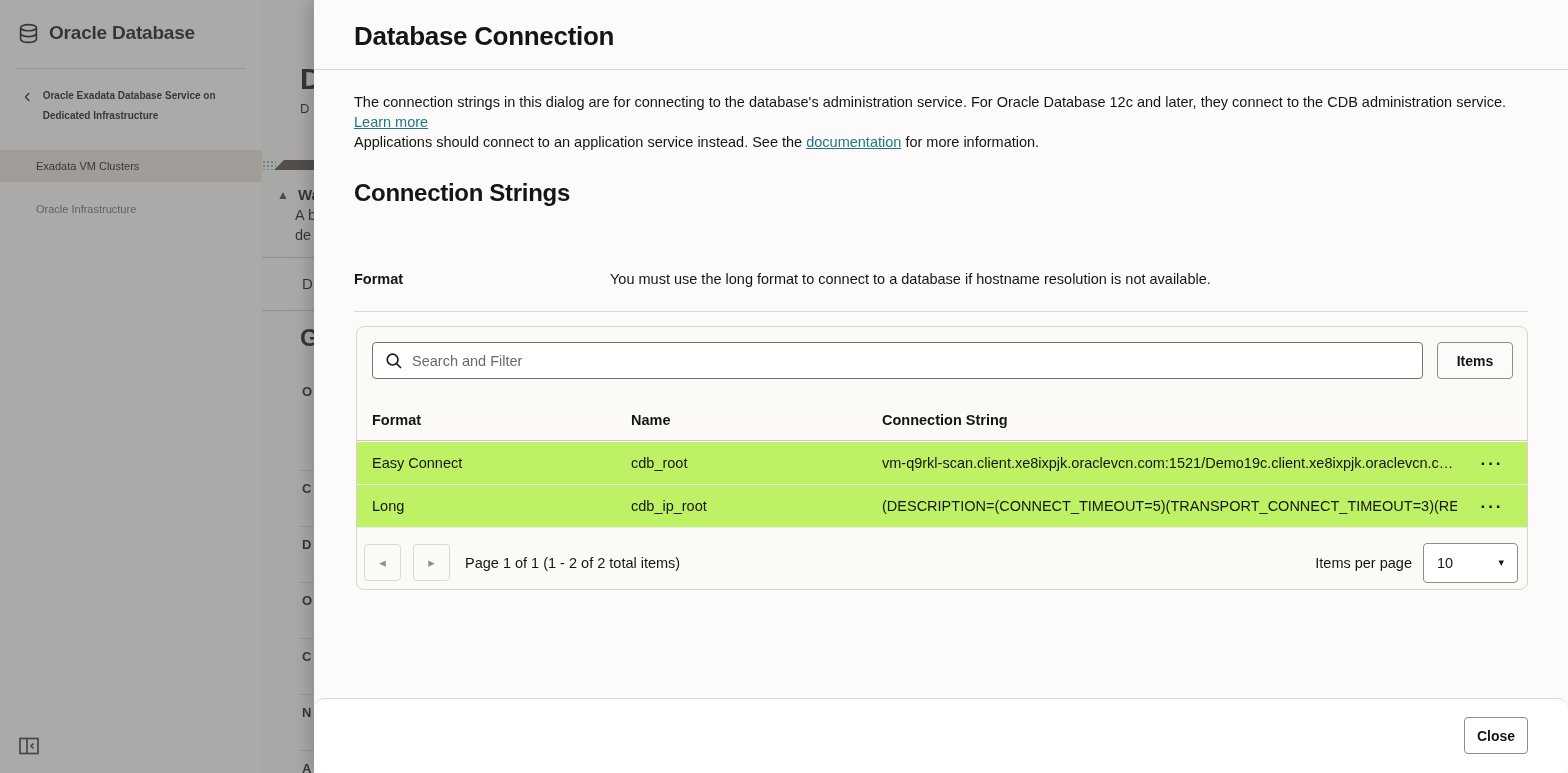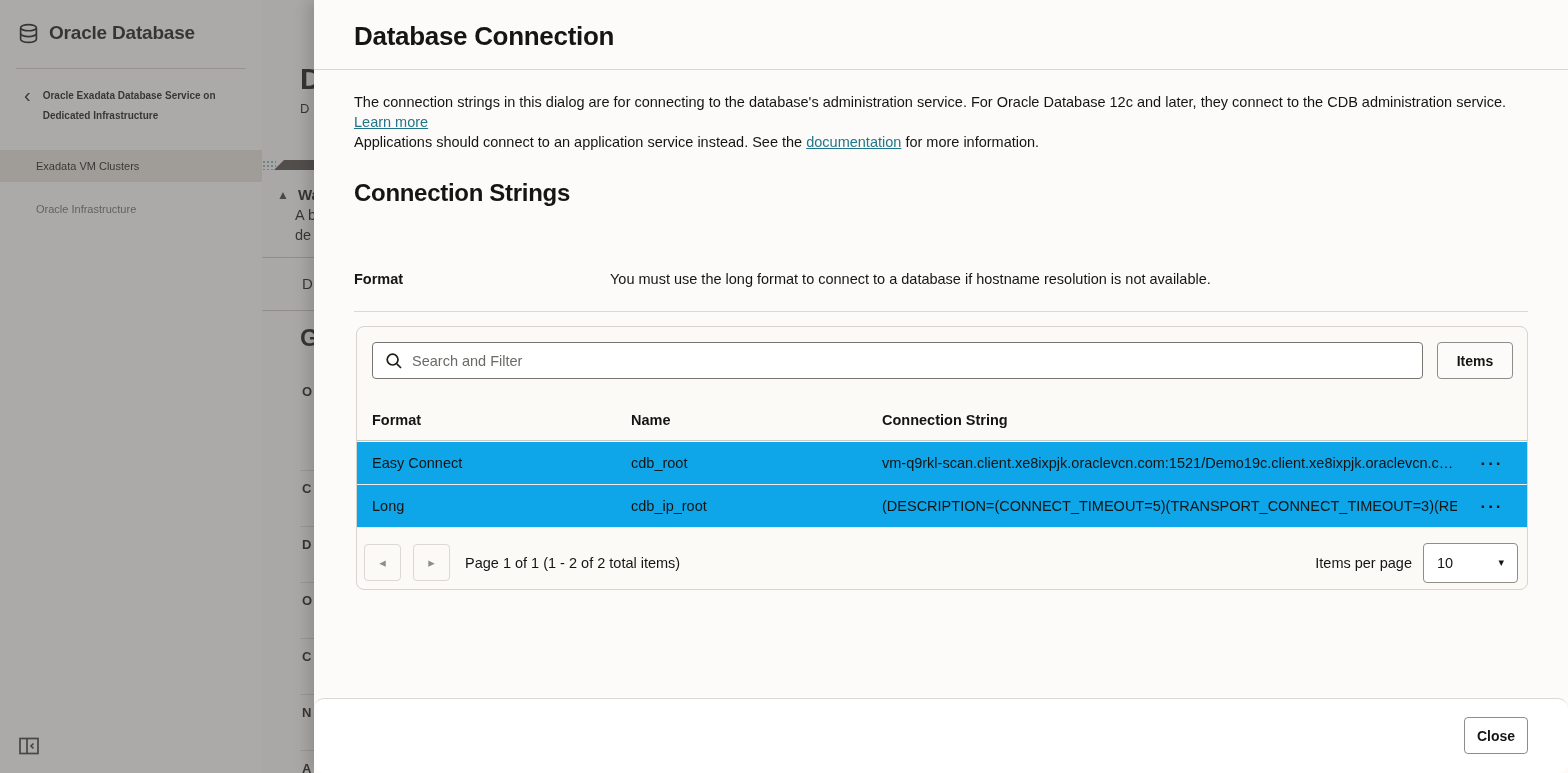--- a/index.html
+++ b/index.html
@@ -71,21 +71,21 @@
   .btn { background:#fcfbf9; border:1px solid #8f8d88; border-radius:4px; font-family:"Liberation Sans", sans-serif;
     font-size:14px; font-weight:700; color:#161513; cursor:pointer; }
   .search-btn { width:76px; }
 
   .thead { position:absolute; left:0; right:0; top:72px; height:42px; display:flex; align-items:center;
     padding-left:15px; font-size:14.5px; font-weight:700; border-bottom:1px solid #ccc8c2; }
   .col-format { width:259px; }
   .col-name { width:251px; }
   .col-conn { flex:1; min-width:0; }
   .col-act { width:70px; text-align:center; }
-  .trow { position:absolute; left:0; right:0; height:43px; background:#0ea5e9; border-bottom:1px solid #edebe7;
+  .trow { position:absolute; left:0; right:0; height:43px; background:#bef264; border-bottom:1px solid #edebe7;
     display:flex; align-items:center; padding-left:15px; font-size:14.5px; }
   .trow.r0 { top:115px; } .trow.r1 { top:158px; }
   .cell-conn { flex:1; min-width:0; white-space:nowrap; overflow:hidden; }
   .dots-btn { width:70px; text-align:center; background:none; border:none; cursor:pointer;
     font-size:17px; font-weight:900; letter-spacing:2px; color:#161513; line-height:43px; }
 
   .pager { position:absolute; left:7px; right:9px; top:217px; height:37px; display:flex; align-items:center; }
   .page-btn { width:37px; height:37px; background:#fbfaf7; border:1px solid #dcd8d3; border-radius:4px;
     color:#908e8a; font-size:13px; cursor:default; }
   .page-btn + .page-btn { margin-left:12px; }

